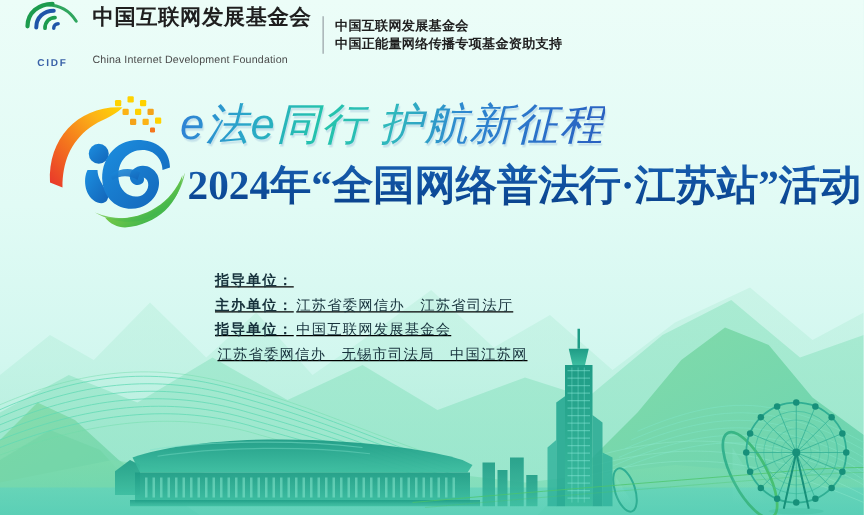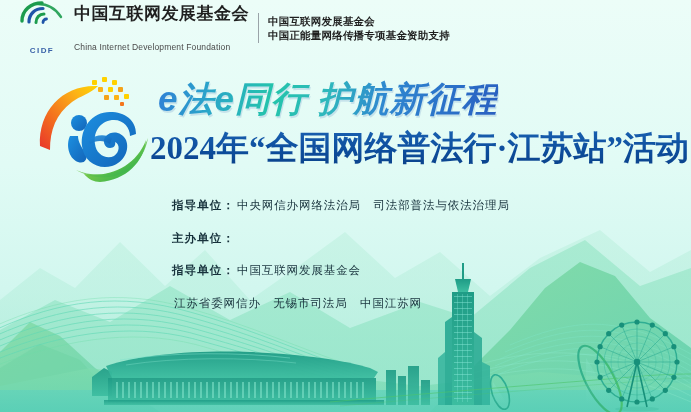--- a/index.html
+++ b/index.html
@@ -46,44 +46,44 @@
   .fund-lines{ display:flex; flex-direction:column; justify-content:center; }
   .fund-lines div{
     font-size:10.5px; font-weight:bold; color:#1f1f1f; line-height:14px; letter-spacing:0.2px;
   }
 
   
   .emblem{ position:absolute; left:32px; top:74px; width:120px; height:110px; z-index:35; }
 
   
   .title-main{
-    position:absolute; left:158px; top:76px; z-index:36;
-    font-size:35px; font-weight:bold; font-style:italic;
+    position:absolute; left:144px; top:76px; z-index:36;
+    font-size:35px; font-weight:normal; font-style:italic;
     letter-spacing:1px; white-space:nowrap;
     background:linear-gradient(100deg,#2f7fd6 0%,#2aa6c9 16%,#24c4ab 34%,#2fb7bd 50%,#2f88d0 66%,#2a6fc8 86%,#2a5fc0 100%);
     -webkit-background-clip:text; background-clip:text;
     color:transparent; -webkit-text-fill-color:transparent;
     filter:drop-shadow(1.5px 2.5px 0px rgba(80,130,190,.20));
   }
   .title-sub{
     position:absolute; left:118px; top:126px; z-index:36;
     font-family:"Liberation Serif", serif;
     font-size:33px; font-weight:bold; letter-spacing:0px; white-space:nowrap;
     color:#1457a8;
     background:linear-gradient(180deg,#1b63b4 0%,#0d4d9c 55%,#0a3f85 100%);
     -webkit-background-clip:text; background-clip:text;
     -webkit-text-fill-color:transparent; color:transparent;
     text-shadow:none;
     margin-left:32px;
   }
 
   
   .orgs{
-    position:absolute; left:172px; top:196px; z-index:36;
-    display:flex; flex-direction:column; gap:14px;
+    position:absolute; left:172px; top:216px; z-index:36;
+    display:flex; flex-direction:column; gap:1px;text-decoration:underline;
   }
   .org-row{ display:flex; align-items:baseline; font-size:11.5px; line-height:18.5px; white-space:nowrap; }
   .org-label{ font-weight:bold; color:#17323c; letter-spacing:1.1px; }
   .org-value{ color:#17323c; letter-spacing:0.9px; margin-left:2px; }
 
   
   .skyline{ position:absolute; left:0; right:0; bottom:0; height:150px; z-index:20; pointer-events:none; }
 </style>
 </head>
 <body>
@@ -422,24 +422,24 @@
       <path d="M56,66 C64,60 74,60 80,64 L78,70 C72,66 64,66 58,70 Z" opacity="0.9"></path>
     </g>
   </svg>
 
   <div class="title-main">e法e同行  护航新征程</div>
   <div class="title-sub">2024年“全国网络普法行·江苏站”活动</div>
 
   <div class="orgs">
     <div class="org-row">
       <span class="org-label">指导单位：</span>
-      <span class="org-value">中央网信办网络法治局　司法部普法与依法治理局</span>
     </div>
     <div class="org-row">
       <span class="org-label">主办单位：</span>
+      <span class="org-value">江苏省委网信办　江苏省司法厅</span>
     </div>
     <div class="org-row">
       <span class="org-label">指导单位：</span>
       <span class="org-value">中国互联网发展基金会</span>
     </div>
     <div class="org-row">
       <span class="org-value">江苏省委网信办　无锡市司法局　中国江苏网</span>
     </div>
   </div>
 

